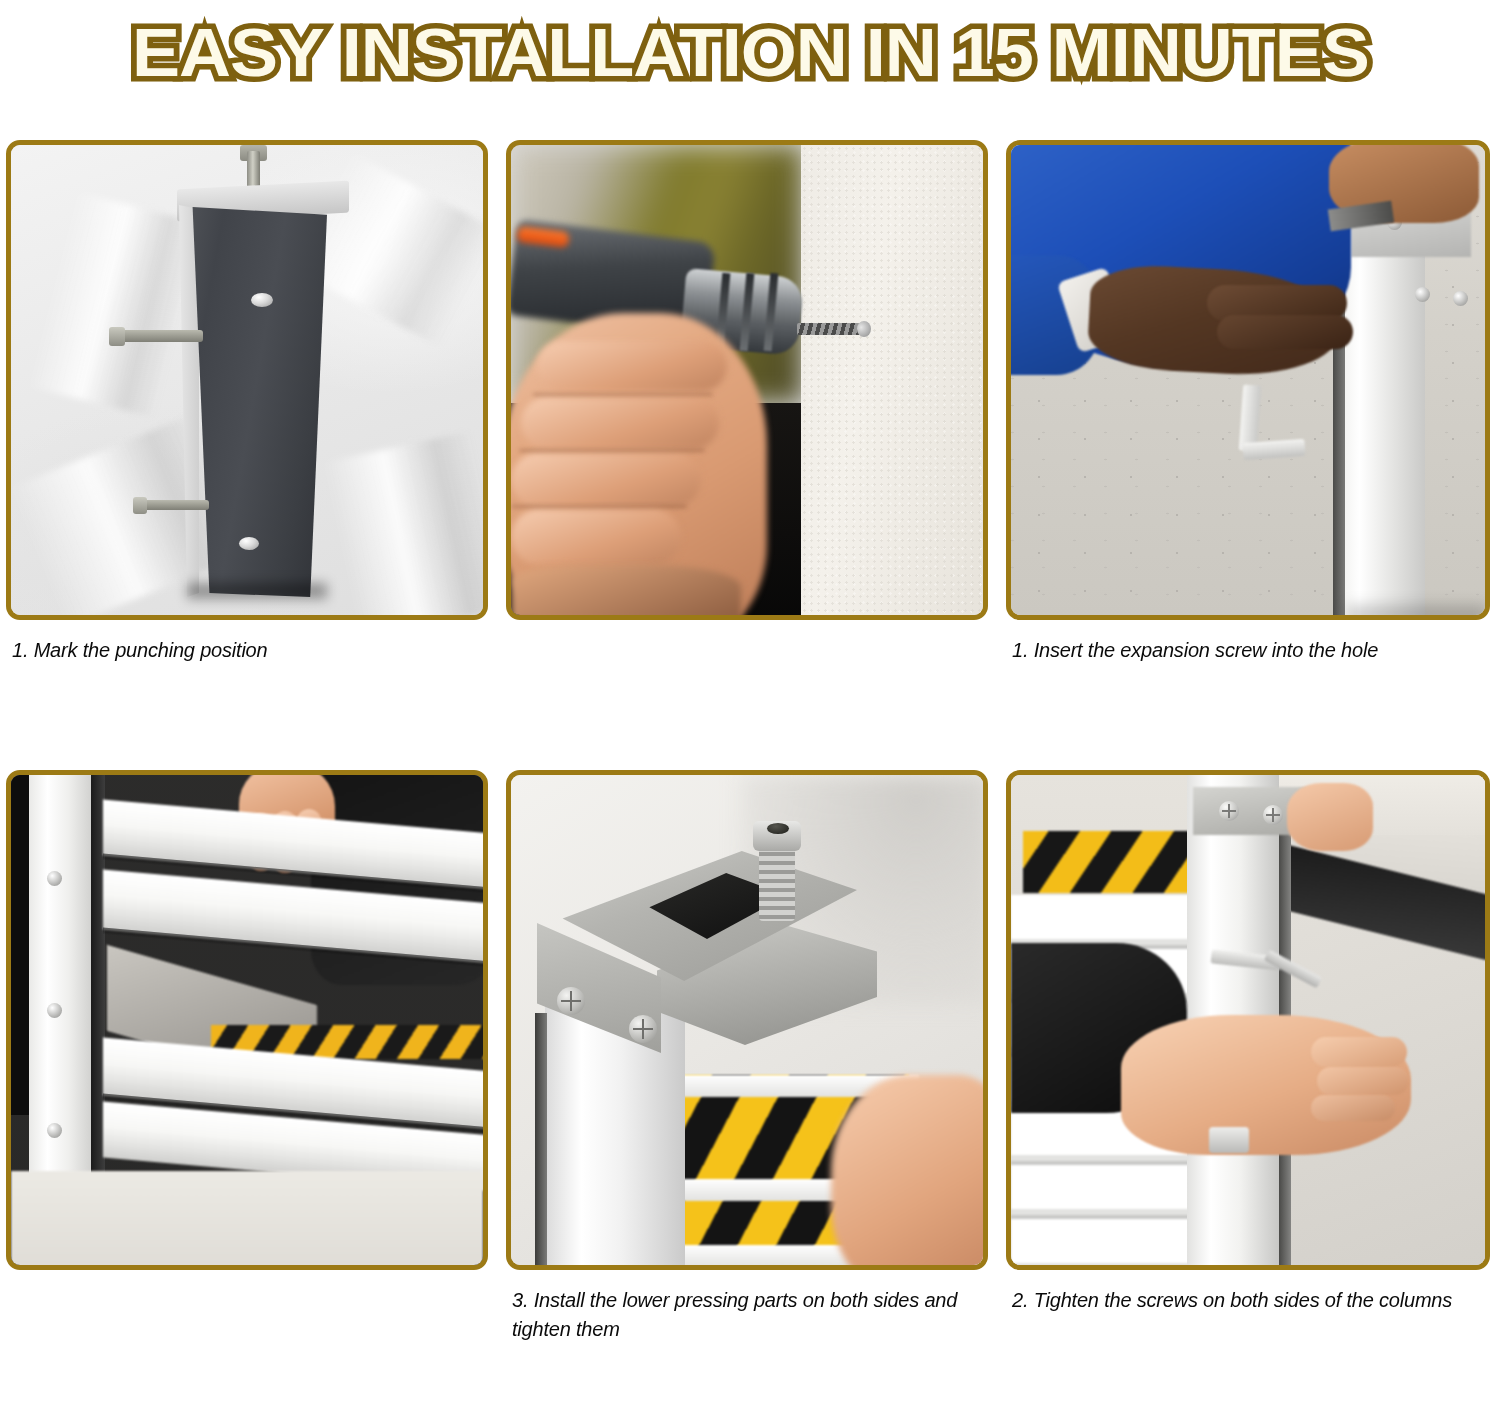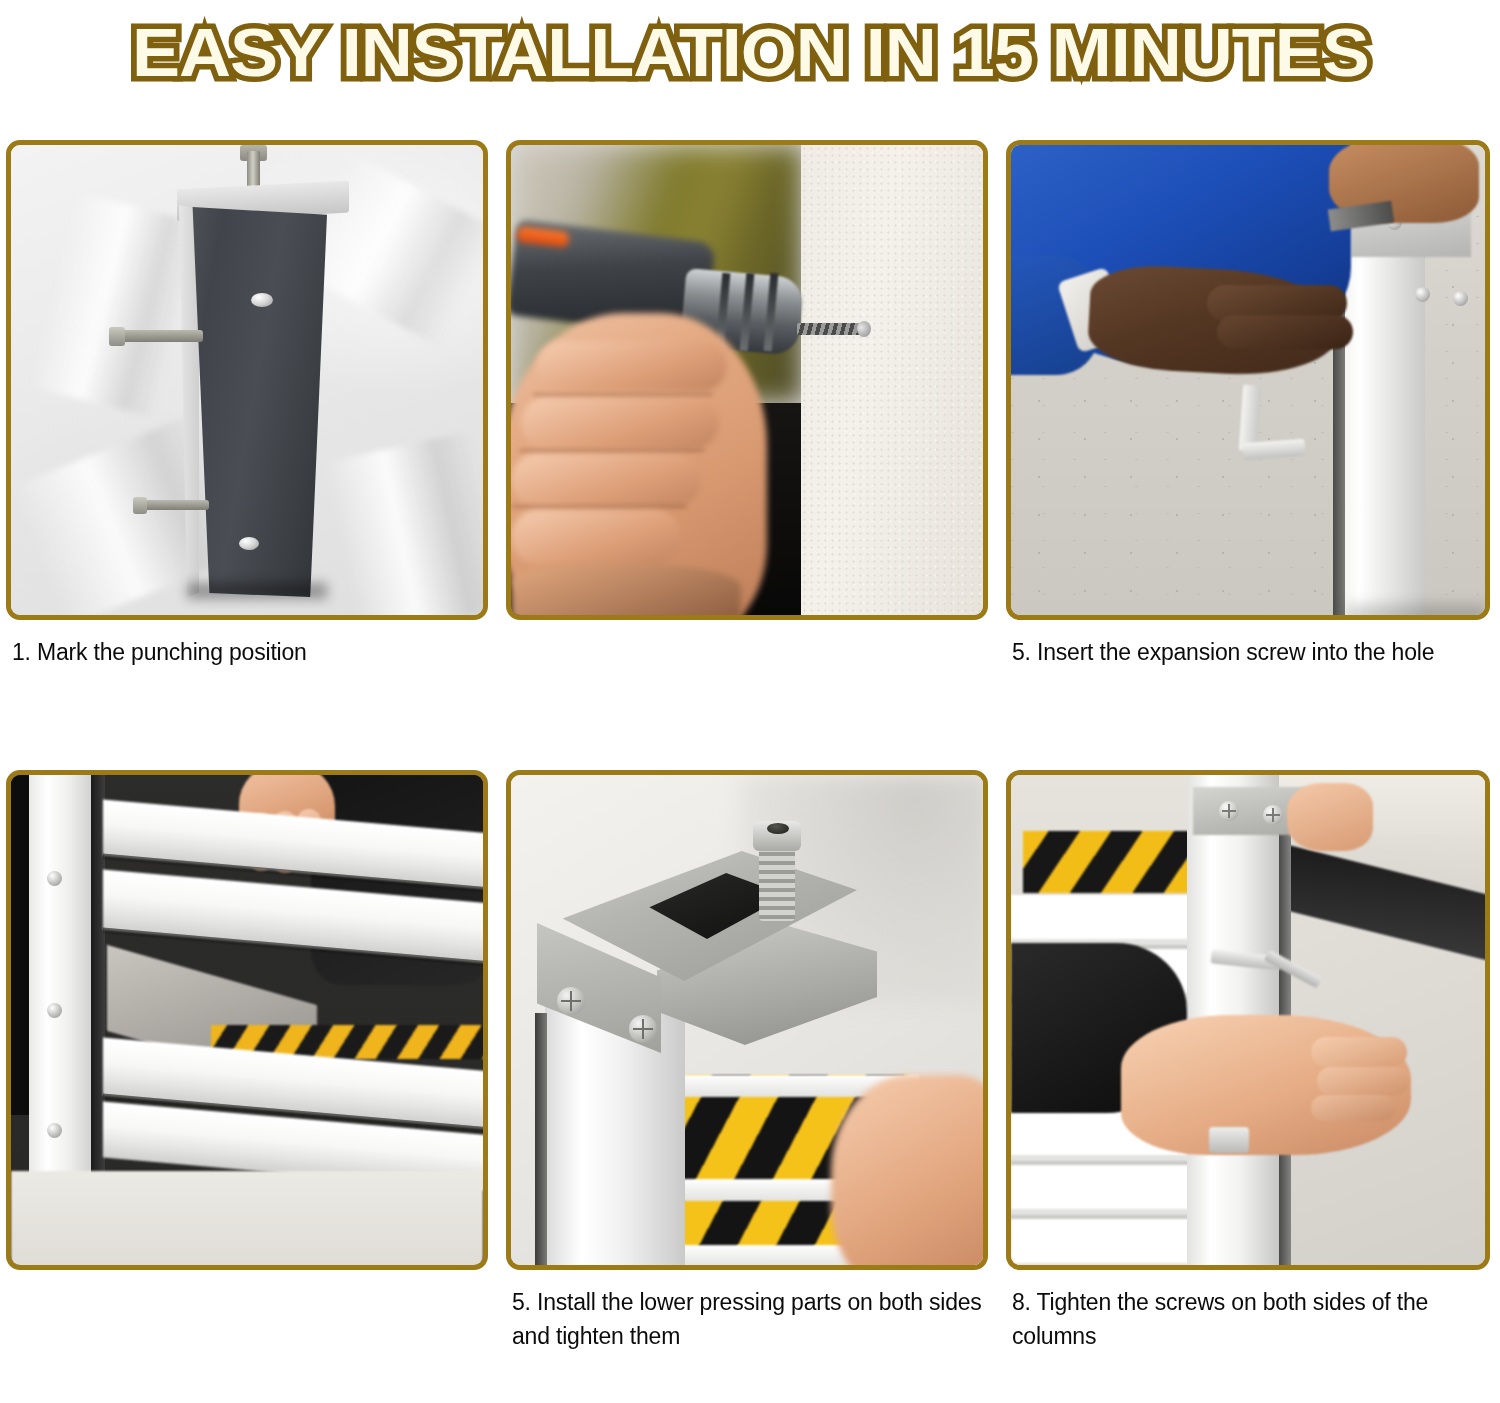--- a/index.html
+++ b/index.html
@@ -32,22 +32,22 @@
     position:absolute;left:0;top:0;
     border:5px solid #9C7A15;
     border-radius:14px;
     overflow:hidden;
     box-sizing:border-box;
     background:#dcdcdc;
   }
   .photo{position:absolute;left:0;top:0;width:100%;height:100%;overflow:hidden;}
   .caption{
     position:absolute;left:6px;
-    font-size:23px;line-height:1.47;color:#0b0b0b;
-    font-weight:normal;letter-spacing:-0.2px;
+    font-size:20px;line-height:1.47;color:#0b0b0b;
+    font-weight:normal;letter-spacing:-0.2px;font-style:italic;
   }
 
   
   .lay{position:absolute;}
   .blur1{filter:blur(1.2px);}
   .blur2{filter:blur(3px);}
   .blur4{filter:blur(13px);}
 
   
   .p1-bg{inset:0;background:
@@ -287,21 +287,21 @@
         <div class="lay p3-arm blur1"></div>
         <div class="finger blur1" style="left:196px;top:140px;width:140px;height:36px;background:linear-gradient(160deg,#6e4c35,#3f2717);"></div>
         <div class="finger blur1" style="left:206px;top:170px;width:136px;height:34px;background:linear-gradient(160deg,#664630,#3a2315);"></div>
         <div class="lay p3-hand-r blur1"></div>
         <div class="lay" style="left:318px;top:60px;width:64px;height:22px;background:linear-gradient(90deg,#8d8d8b,#4c4c4a);filter:blur(1px);transform:rotate(-8deg);"></div>
         <div class="lay p3-key blur1"></div>
         <div class="lay p3-key2 blur1"></div>
         <div class="lay" style="left:336px;top:460px;width:140px;height:20px;background:rgba(0,0,0,.18);filter:blur(7px);"></div>
       </div>
     </div>
-    <div class="caption" style="top:496px;width:470px;">5. Insert the expansion screw into the hole</div>
+    <div class="caption" style="top:496px;width:470px;">1. Insert the expansion screw into the hole</div>
   </div>
 
   <div class="cell" style="left:6px;top:666px;width:482px;height:632px;">
     <div class="panel" style="width:482px;height:500px;">
       <div class="photo">
         <div class="lay p4-dark"></div>
         <div class="lay p4-bg" style="left:0;top:0;width:100%;height:100%;opacity:.15;"></div>
         <div class="lay p4-legs blur1"></div>
         <div class="lay p4-diag blur1"></div>
         <div class="lay p4-hazard blur1"></div>
@@ -352,21 +352,21 @@
         <div class="lay p5-brk-hole"></div>
 
         <div class="p5-screw" style="left:46px;top:212px;"></div>
         <div class="p5-screw" style="left:118px;top:240px;"></div>
 
         <div class="lay p5-bolt"></div>
         <div class="lay p5-bolt-head"></div>
         <div class="lay p5-bolt-hole"></div>
       </div>
     </div>
-    <div class="caption" style="top:516px;width:470px;">5. Install the lower pressing parts on both sides and tighten them</div>
+    <div class="caption" style="top:516px;width:470px;">3. Install the lower pressing parts on both sides and tighten them</div>
   </div>
 
   <div class="cell" style="left:1006px;top:666px;width:484px;height:632px;">
     <div class="panel" style="width:484px;height:500px;">
       <div class="photo">
         <div class="lay p6-bg"></div>
         <div class="lay p6-floor"></div>
         <div class="lay p6-wallstrip blur1"></div>
         <div class="lay p6-base blur1"></div>
         <div class="lay" style="left:258px;top:0;width:250px;height:60px;background:linear-gradient(180deg,#efece6,#e4e1db);"></div>
@@ -384,16 +384,16 @@
         <div class="lay p6-sleeve blur1"></div>
         <div class="lay p6-key blur1"></div>
         <div class="lay p6-key2 blur1"></div>
         <div class="lay p6-hand blur1"></div>
         <div class="finger blur1" style="left:300px;top:262px;width:96px;height:30px;background:linear-gradient(160deg,#f6cdae,#d89e77);"></div>
         <div class="finger blur1" style="left:306px;top:292px;width:92px;height:28px;background:linear-gradient(160deg,#f2c6a6,#d0946d);"></div>
         <div class="finger blur1" style="left:300px;top:320px;width:84px;height:26px;background:linear-gradient(160deg,#eec0a0,#c88d67);"></div>
         <div class="lay p6-latch blur1"></div>
       </div>
     </div>
-    <div class="caption" style="top:516px;width:470px;">8. Tighten the screws on both sides of the columns</div>
+    <div class="caption" style="top:516px;width:470px;">2. Tighten the screws on both sides of the columns</div>
   </div>
 
 </div>
 
 </body></html>

